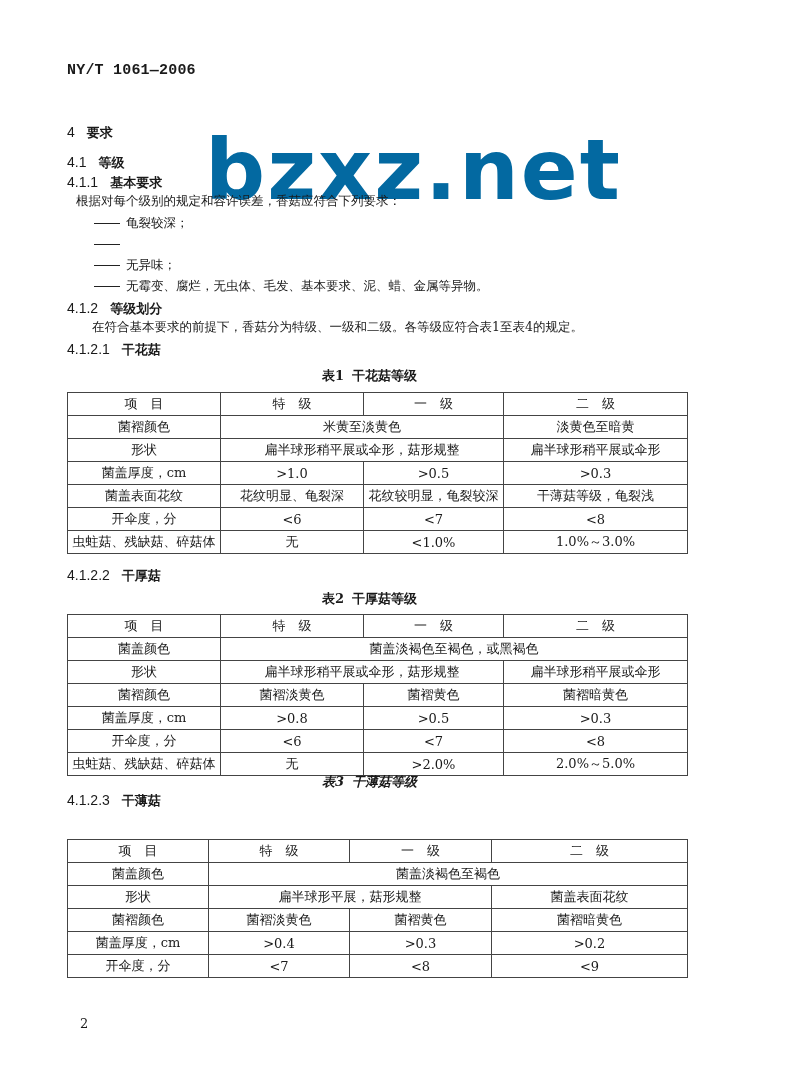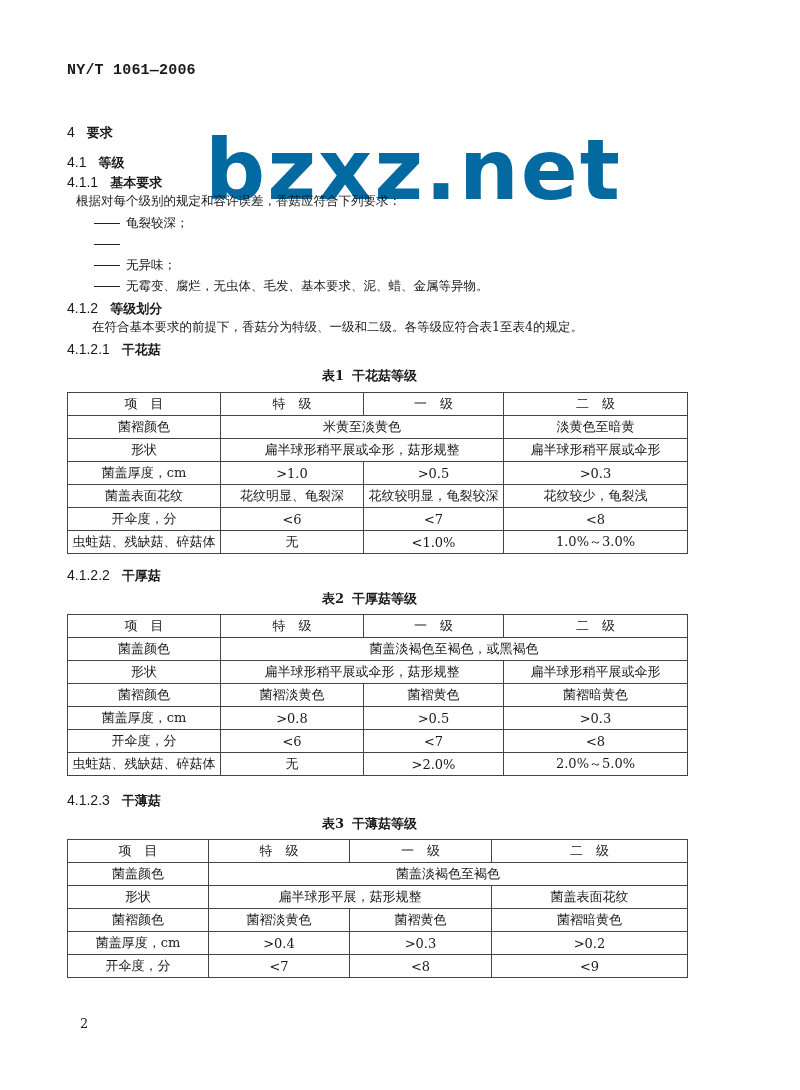--- a/index.html
+++ b/index.html
@@ -93,21 +93,21 @@
   <tr>
     <td>菌盖厚度，cm</td>
     <td>&gt;1.0</td>
     <td>&gt;0.5</td>
     <td>&gt;0.3</td>
   </tr>
   <tr>
     <td>菌盖表面花纹</td>
     <td>花纹明显、龟裂深</td>
     <td>花纹较明显，龟裂较深</td>
-    <td>花纹较少，龟裂浅</td>
+    <td>干薄菇等级，龟裂浅</td>
   </tr>
   <tr>
     <td>开伞度，分</td>
     <td>&lt;6</td>
     <td>&lt;7</td>
     <td>&lt;8</td>
   </tr>
   <tr>
     <td>虫蛀菇、残缺菇、碎菇体</td>
     <td>无</td>
@@ -170,21 +170,21 @@
     <td>无</td>
     <td>&gt;2.0%</td>
     <td>2.0%～5.0%</td>
   </tr>
 </tbody>
   </table>
 
 <div class="abs h content" style="left:67px; top:792px;">
   <span class="num">4.1.2.3</span><span>干薄菇</span>
 </div>
-<div class="abs tcap content" style="left:322px; top:815px;">
+<div class="abs tcap content" style="left:322px; top:773px;font-style:italic;">
   <span class="tnum">表3</span><span>干薄菇等级</span>
 </div>
 
 <table class="grade" style="left:67px; top:839px; width:620px;">
   <colgroup>
       <col style="width:141px">
       <col style="width:141px">
       <col style="width:142px">
       <col style="width:196px">
     </colgroup>

